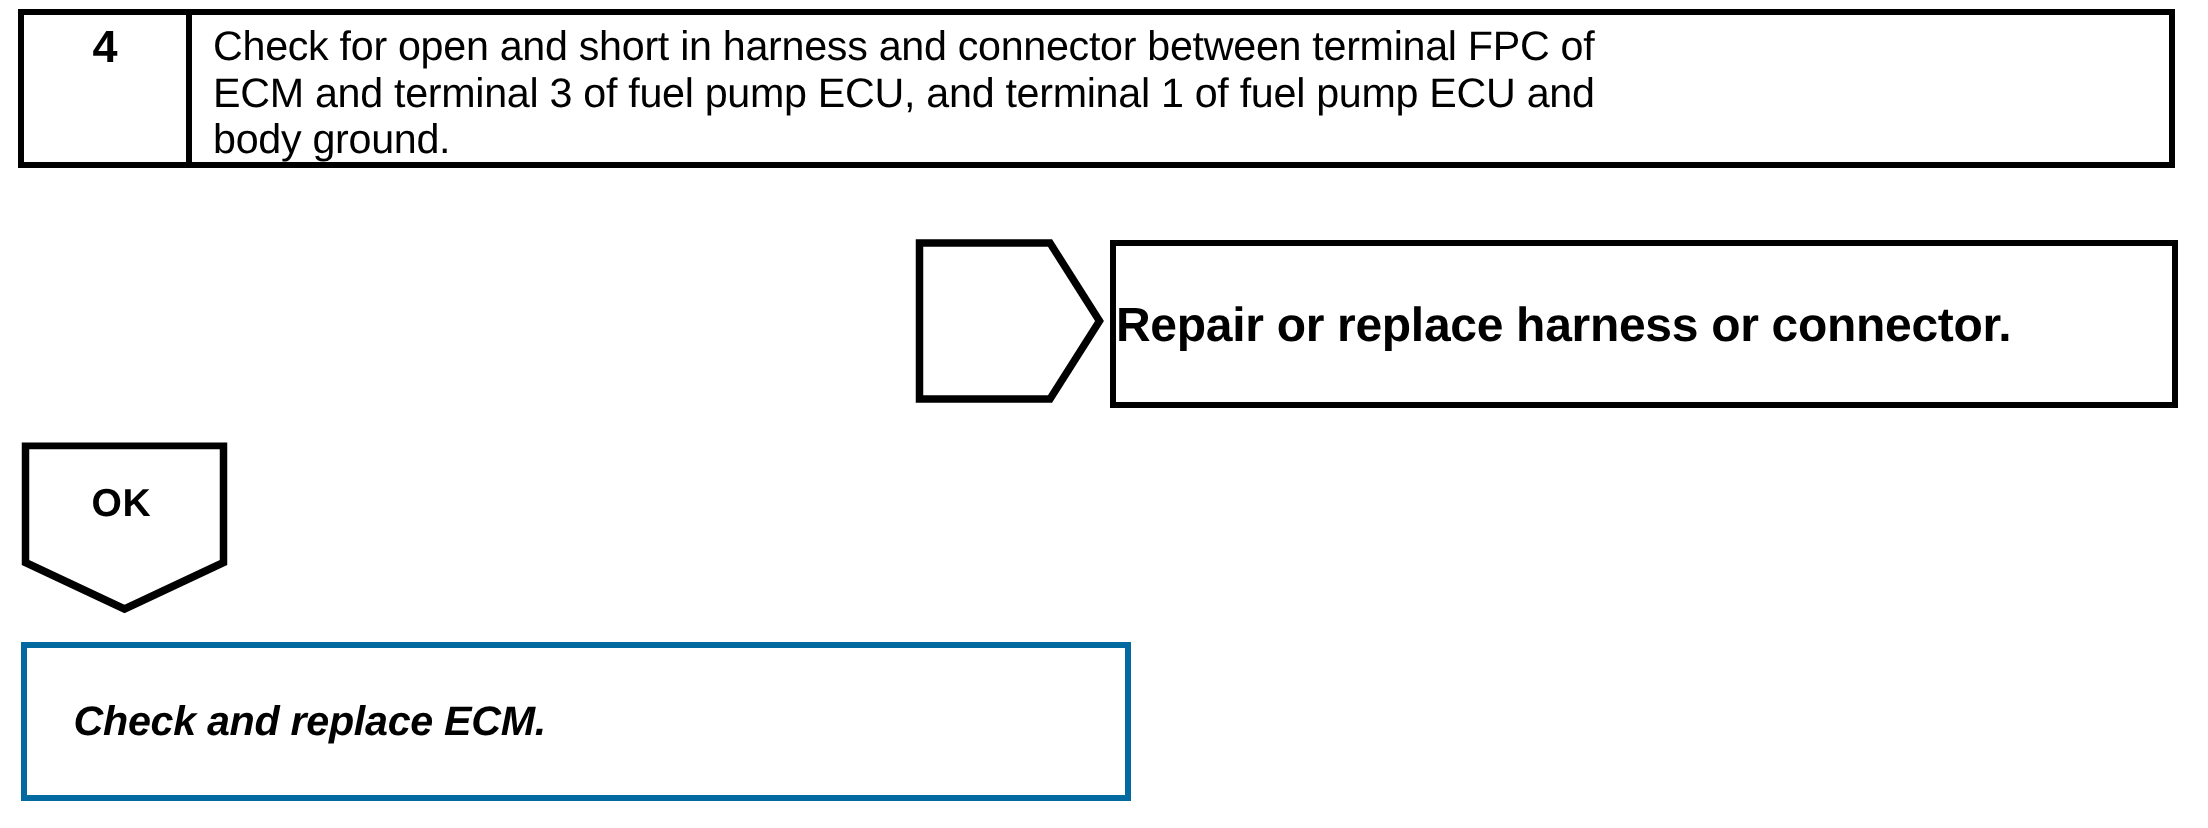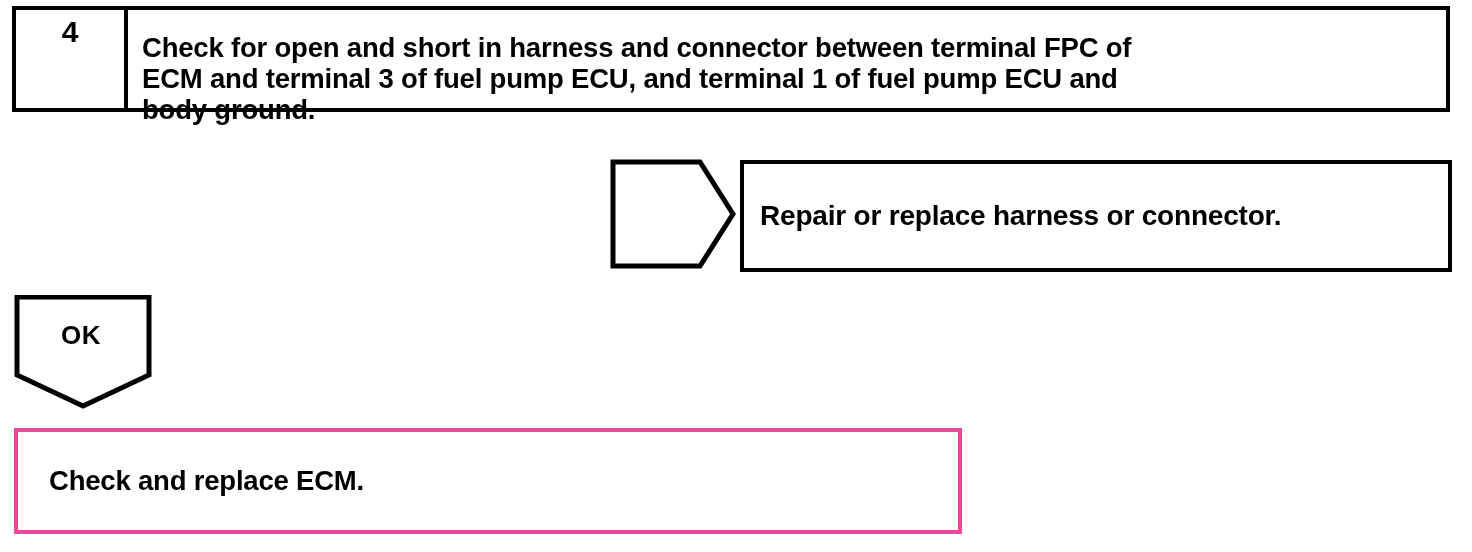--- a/index.html
+++ b/index.html
@@ -60,25 +60,24 @@
     position: absolute;
     left: 116px;
     top: 0;
     right: 0;
     height: 100%;
     box-sizing: border-box;
     padding: 5px 6px 0 10px;
   }
   .step-text {
     font-size: 27.5px;
-    font-weight: bold;
+    font-weight: normal;
     line-height: 31px;
     letter-spacing: -0.2px;
     white-space: pre-line;
-    margin-top: 17px;
   }
 
   
   .ng-arrow {
     position: absolute;
     left: 610px;
     top: 159px;
     width: 126px;
     height: 110px;
   }
@@ -108,24 +107,23 @@
     top: 160px;
     width: 712px;
     height: 112px;
     border: 4px solid #000;
     box-sizing: border-box;
     background: #fff;
     display: flex;
     align-items: center;
   }
   .repair-text {
-    font-size: 28px;
+    font-size: 32px;
     font-weight: bold;
     letter-spacing: -0.2px;
-    padding-left: 16px;
     line-height: 32px;
   }
 
   
   .ok-arrow {
     position: absolute;
     left: 14px;
     top: 295px;
     width: 138px;
     height: 114px;
@@ -147,27 +145,28 @@
     font-size: 26px;
     font-weight: bold;
     letter-spacing: 0.5px;
   }
 
   
   .final-box {
     position: absolute;
     left: 14px;
     top: 428px;
-    width: 948px;
+    width: 740px;
     height: 106px;
-    border: 4px solid #ec4899;
+    border: 4px solid #0369a1;
     box-sizing: border-box;
     background: #fff;
     display: flex;
     align-items: center;
+    font-style: italic;
   }
   .final-text {
     font-size: 27.5px;
     font-weight: bold;
     letter-spacing: -0.2px;
     padding-left: 31px;
     line-height: 32px;
   }
 </style>
 </head>

